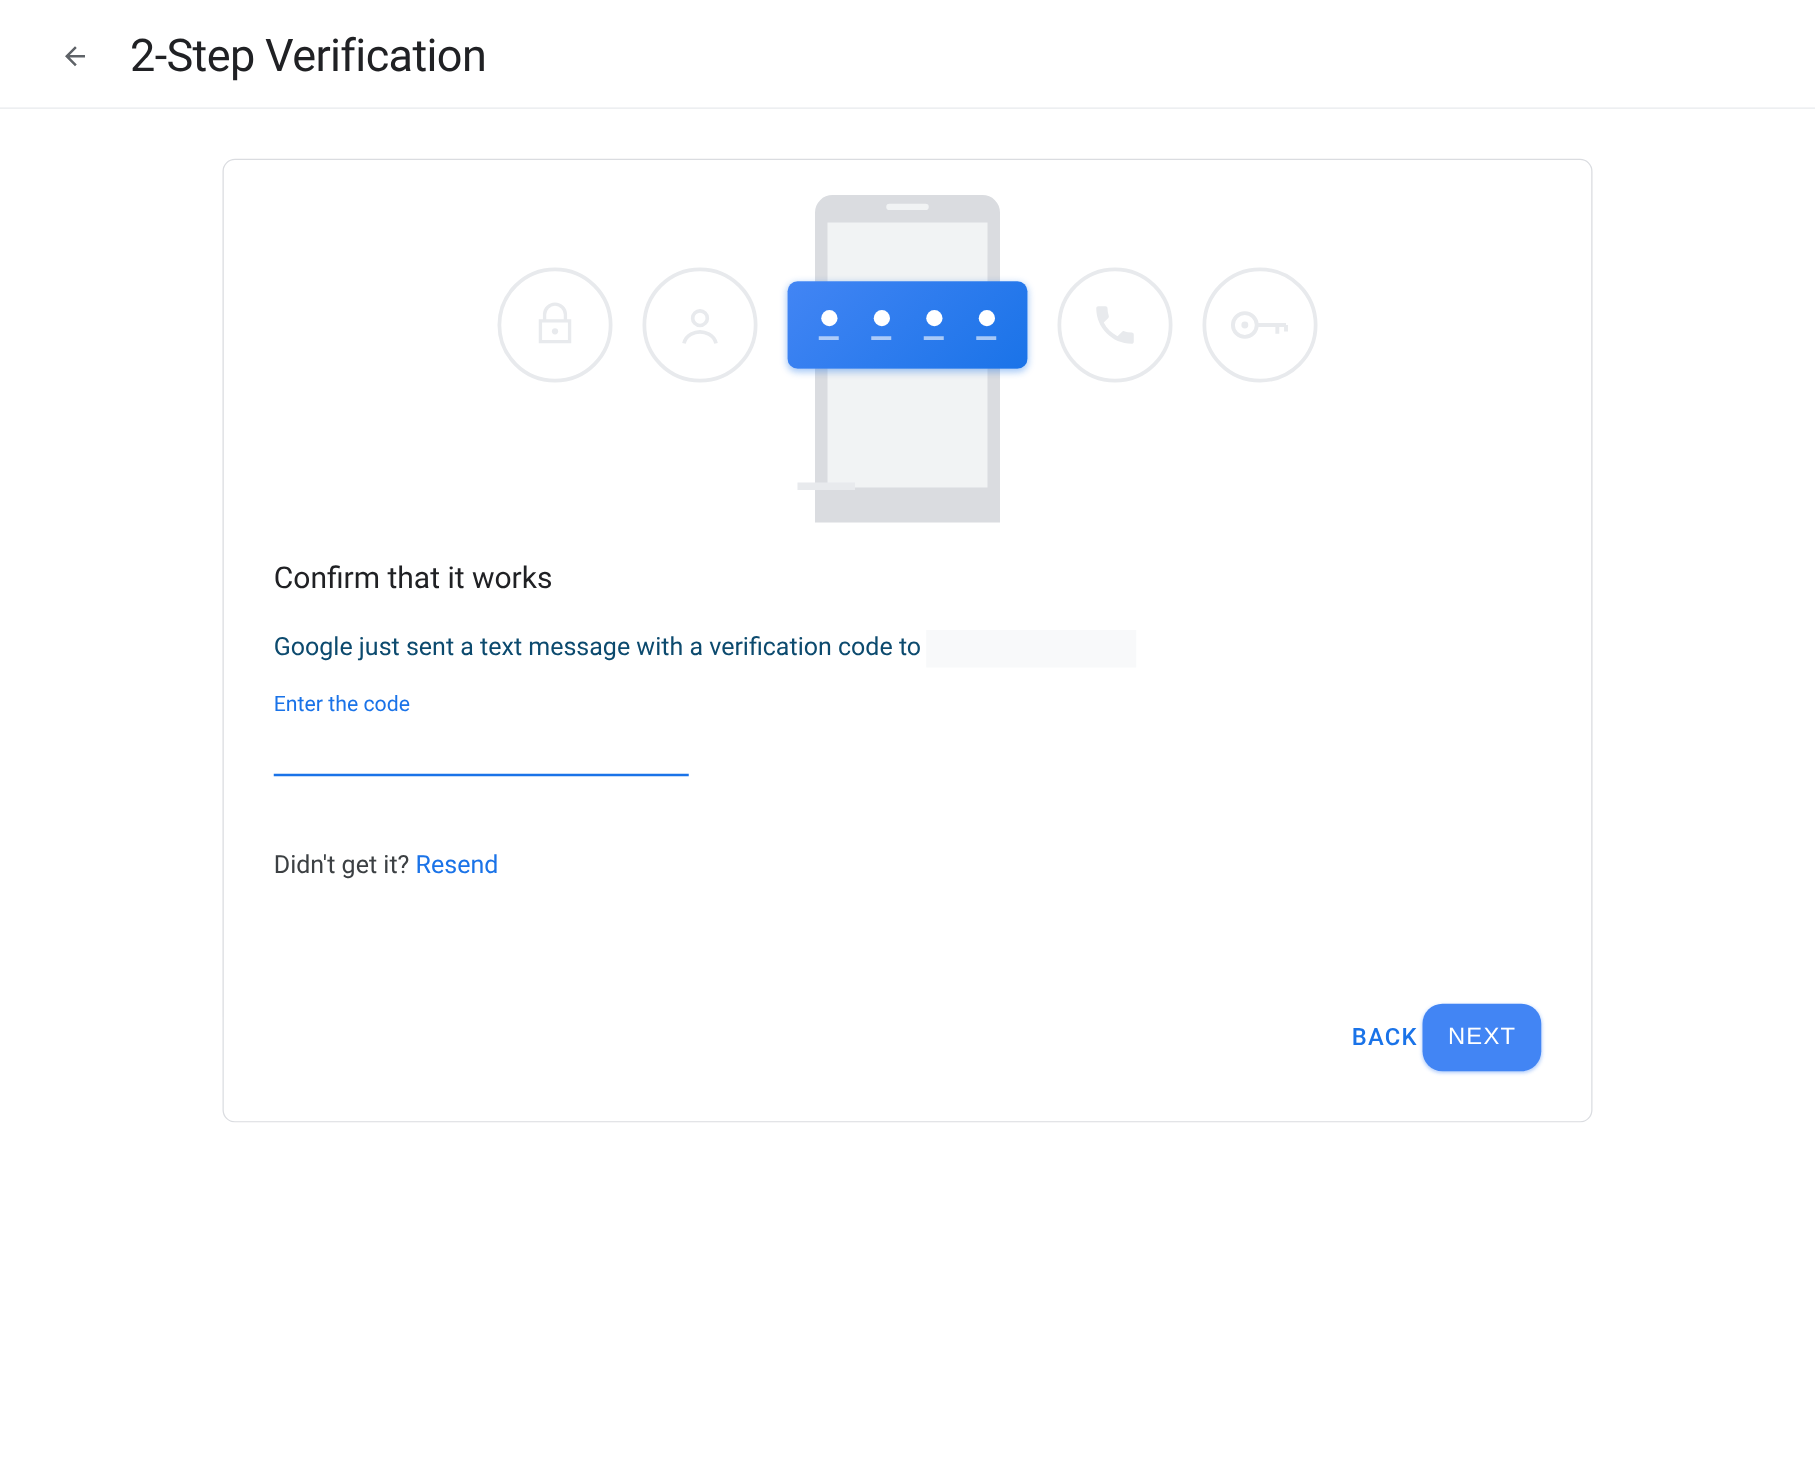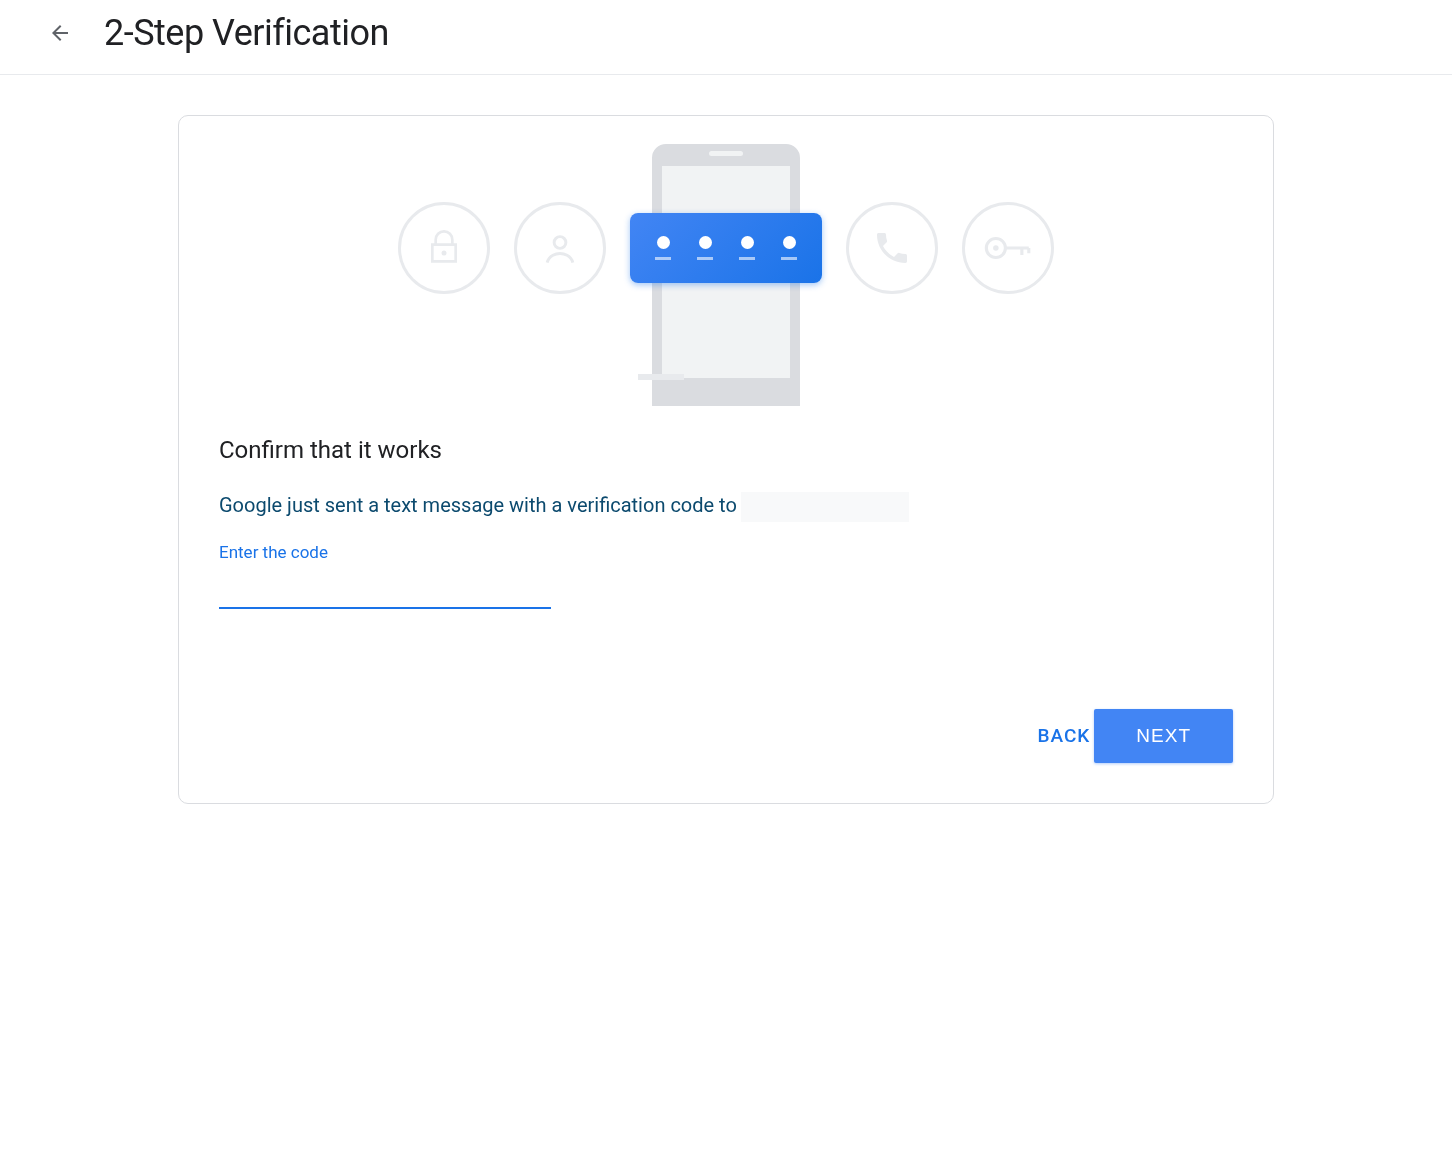--- a/index.html
+++ b/index.html
@@ -4,21 +4,21 @@
   <style>
     * { box-sizing: border-box; margin: 0; padding: 0; }
     body {
       font-family: -apple-system, BlinkMacSystemFont, 'Segoe UI', Roboto, Arial, sans-serif;
       background: #fff;
       color: #202124;
     }
     .header {
       display: flex;
       align-items: center;
-      padding: 12px 40px 20px 48px;
+      padding: 24px 40px 20px 48px;
       border-bottom: 1px solid #e8eaed;
     }
     .back-arrow {
       width: 24px;
       height: 24px;
       cursor: pointer;
       margin-right: 32px;
       color: #5f6368;
       display: flex;
       align-items: center;
@@ -193,23 +193,23 @@
       letter-spacing: 1px;
       cursor: pointer;
       padding: 10px 4px;
     }
     .next-btn {
       background: #4285f4;
       color: #fff;
       font-size: 19px;
       font-weight: 500;
       letter-spacing: 1px;
-      padding: 16px 42px;
+      padding: 16px 20px;
       border: none;
-      border-radius: 2px;
+      border-radius: 16px;
       cursor: pointer;
       box-shadow: 0 1px 3px rgba(66,133,244,0.4);
     }
   </style>
 </head>
 <body>
 
 <div class="header">
   <div class="back-arrow">
     <svg width="24" height="24" viewBox="0 0 24 24">
@@ -273,18 +273,21 @@
     </div>
   </div>
 
   <div class="content">
     <h2 class="heading">Confirm that it works</h2>
     <p class="description">
       <span>Google just sent a text message with a verification code to</span><span class="redacted"></span>
     </p>
     <div class="field-label">Enter the code</div>
     <input class="code-input" type="text" autofocus="" value="" style="">
+    <div class="resend-row">
+      <span>Didn't get it? </span><span class="resend-link">Resend</span>
+    </div>
     <div class="actions">
       <div class="back-btn">BACK</div>
       <button class="next-btn">NEXT</button>
     </div>
   </div>
 </div>
 
 </body></html>

